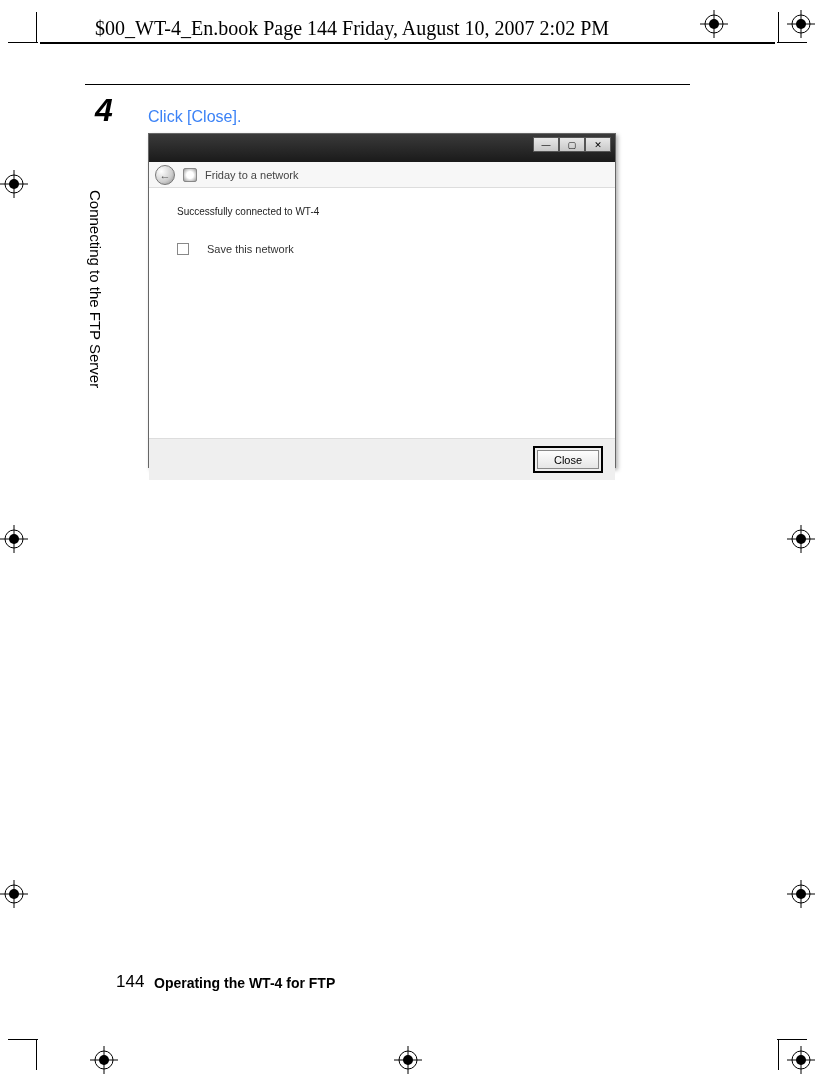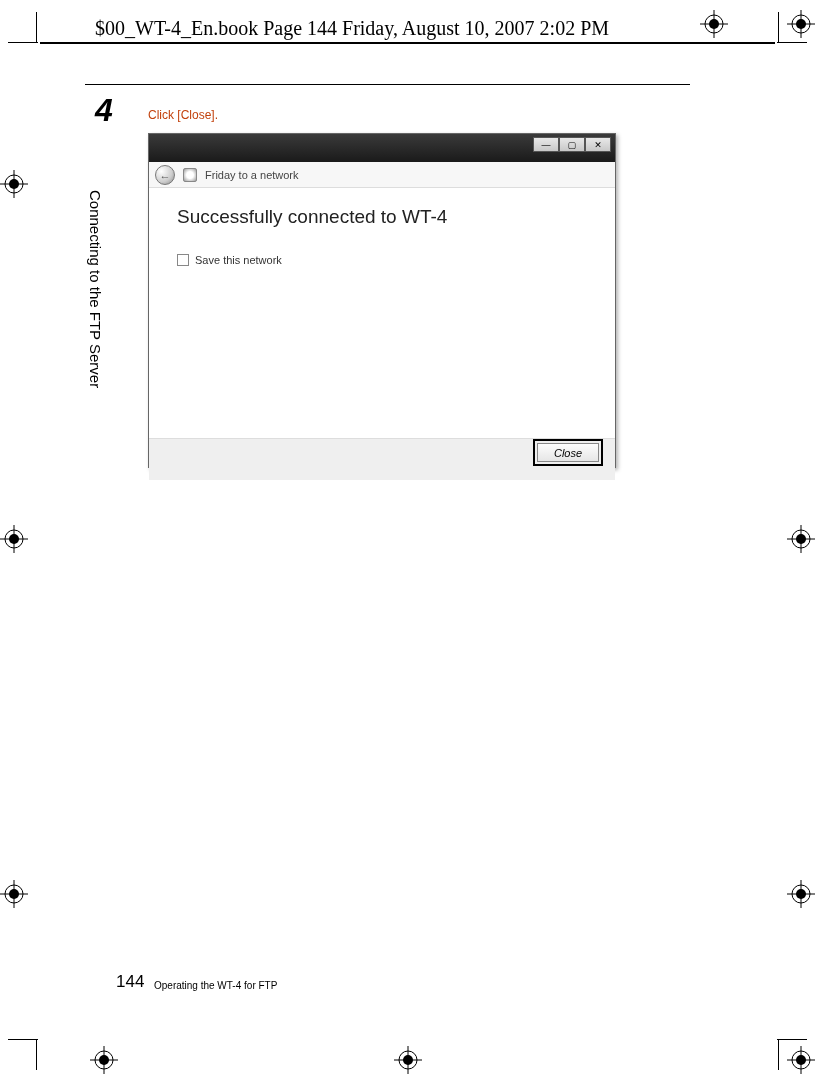--- a/index.html
+++ b/index.html
@@ -60,23 +60,23 @@
     left: 95px;
     font-family: Myriad, 'Segoe UI', Arial, sans-serif;
     font-weight: 700;
     font-size: 32px;
     font-style: italic;
   }
   .step-text {
     position: absolute;
     top: 108px;
     left: 148px;
-    color: #c2410c;
+    color: #3b82f6;
     font-family: 'Segoe UI', Myriad, Arial, sans-serif;
-    font-size: 12px;
+    font-size: 16px;
   }
   .sidebar-text {
     position: absolute;
     top: 190px;
     left: 87px;
     writing-mode: vertical-rl;
     font-family: 'Segoe UI', Myriad, Arial, sans-serif;
     font-size: 15px;
   }
   .page-number {
@@ -84,22 +84,22 @@
     left: 116px;
     bottom: 90px;
     font-family: 'Segoe UI', Myriad, Arial, sans-serif;
     font-size: 17px;
   }
   .footer-title {
     position: absolute;
     left: 154px;
     bottom: 91px;
     font-family: 'Segoe UI', Myriad, Arial, sans-serif;
-    font-size: 10px;
-    font-weight: 400;
+    font-size: 14px;
+    font-weight: 700;
   }
   
   .window {
     position: absolute;
     top: 133px;
     left: 148px;
     width: 468px;
     height: 335px;
     border: 1px solid #666;
     background: linear-gradient(#f3f3f3,#f3f3f3);
@@ -150,43 +150,42 @@
     border:1px solid #888;
     border-radius:2px;
   }
   .win-body {
     background:#fff;
     height: 250px;
     padding: 18px 28px;
     font-family: 'Segoe UI', Arial, sans-serif;
   }
   .win-body .msg {
-    font-size: 19px;
+    font-size: 10px;
     color: #222;
   }
   .save-row {
     margin-top: 26px;
     font-size: 11px;
     color: #333;
     display:flex;
     align-items:center;
-    gap:6px;
+    gap:18px;
   }
   .chk {
     width:12px;height:12px;border:1px solid #888;background:#fff;
   }
   .win-footer {
     height: 42px;
     background: #efefef;
     border-top: 1px solid #ddd;
     display:flex;
     justify-content:flex-end;
-    align-items:flex-start;
+    align-items:center;
     padding-right: 12px;
-    font-style: italic;
   }
   .close-btn-wrap {
     border: 2px solid #000;
     padding: 2px;
   }
   .close-btn {
     width: 62px;
     height: 19px;
     background: linear-gradient(#fdfdfd,#e6e6e6);
     border: 1px solid #888;

